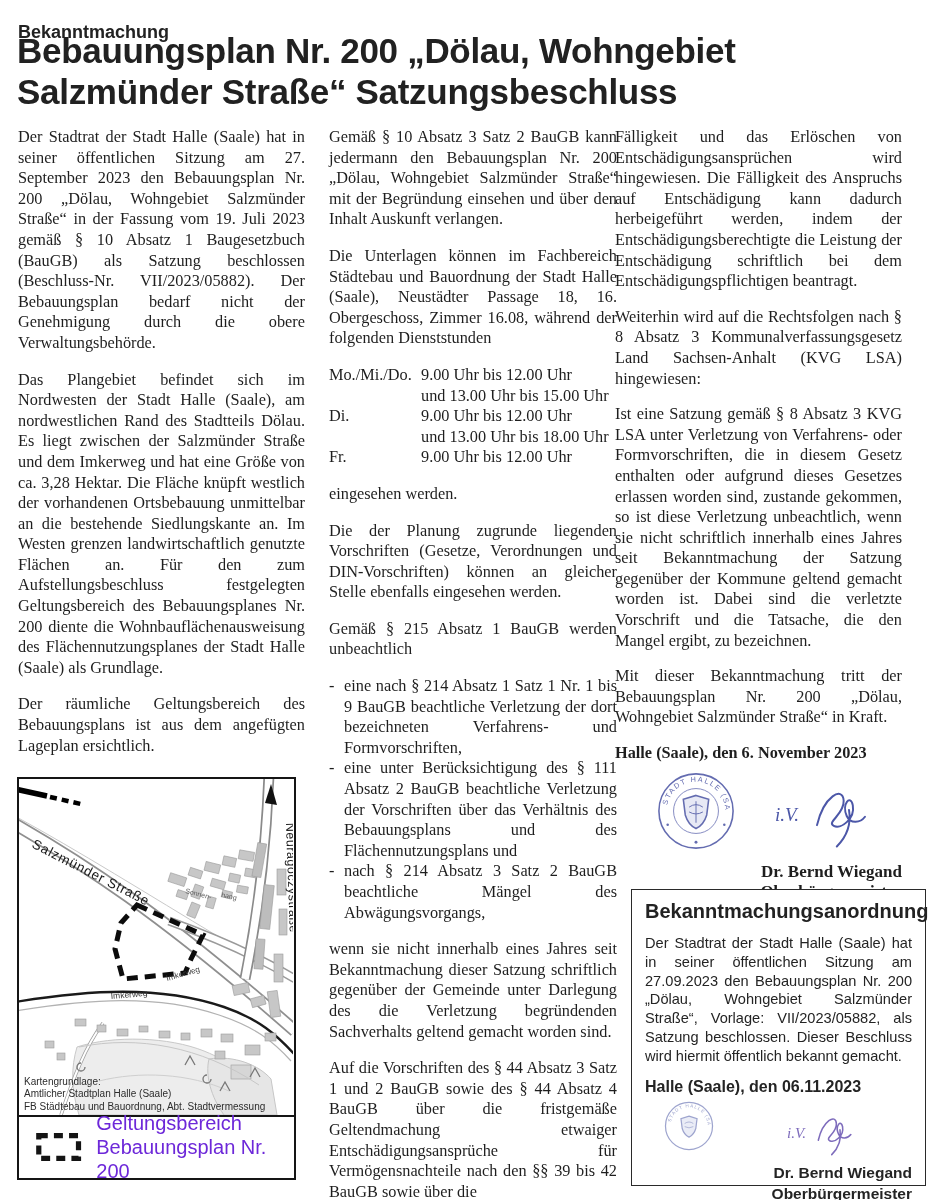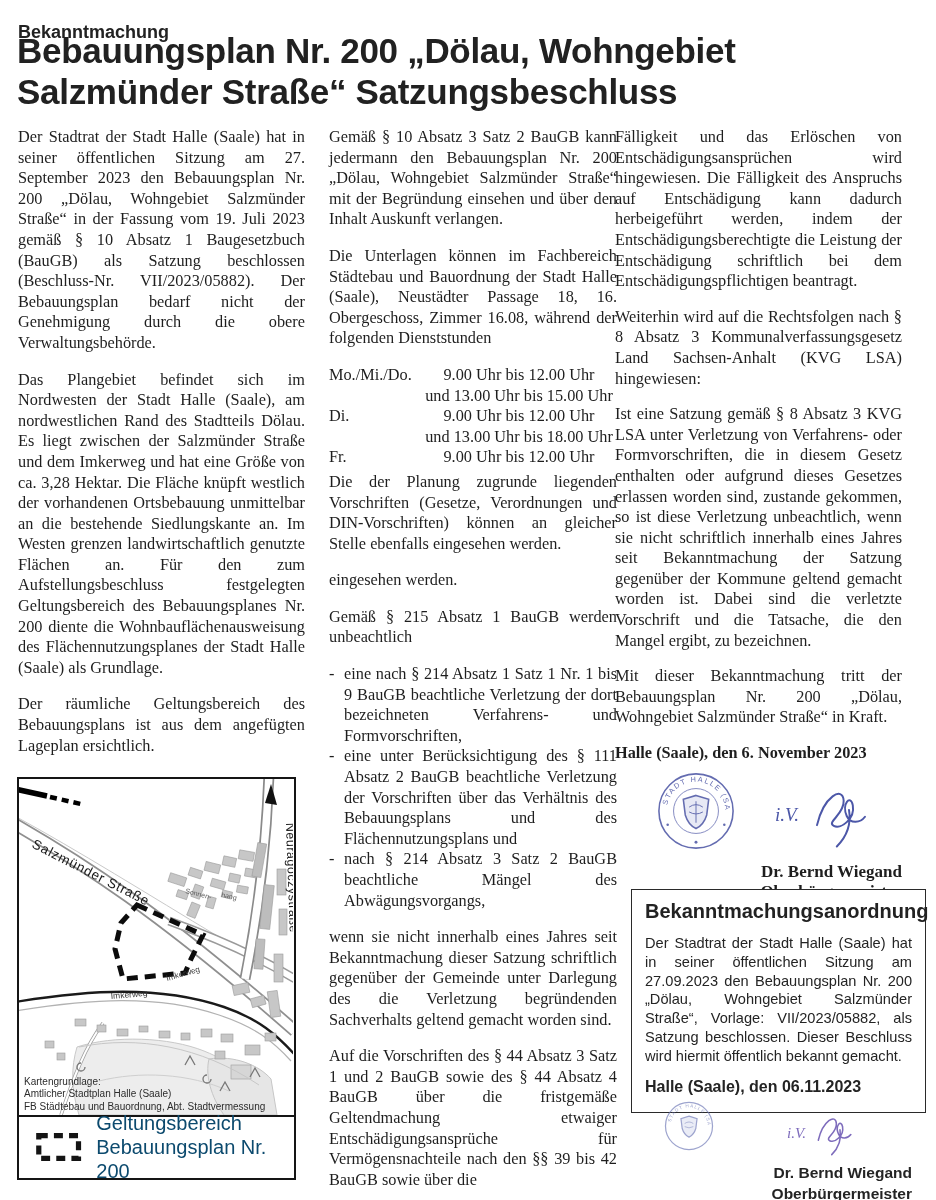--- a/index.html
+++ b/index.html
@@ -19,24 +19,24 @@
     line-height:41px; letter-spacing:-0.3px; color:#212121;
   }
   .col {
     position:absolute; top:127px; font-size:16.3px; line-height:20.6px;
     text-align:justify; color:#1e1e1e;
   }
   .col p { margin-bottom:16px; }
   #col1 { left:18px;  width:287px; }
   #col2 { left:329px; width:288px; margin-bottom:0; }
   #col3 { left:615px; width:287px; height:1073px; }
-  .hours { margin-bottom:4px; }
+  .hours { margin-bottom:16px; }
   .hours-row { display:flex; line-height:20.6px; }
   .hours-day { width:92px; text-align:left; flex:none; }
-  .hours-time { flex:1; text-align:center; }
+  .hours-time { flex:1; text-align:left; }
   .blist { margin-bottom:16px; }
   .blist-item { display:flex; }
   .blist-marker { width:9px; flex:none; }
   .blist-text { flex:1; text-align:justify; padding-left:6px; }
   #col3 p { margin-bottom:15px; }
   .date-line { font-weight:700; margin-bottom:6px; }
   .sig-row { height:88px; display:flex; align-items:flex-start; margin-top:2px; }
   .sig-row .seal-wrap { margin-left:40px; }
   .sig-right { display:flex; align-items:center; margin-left:38px; margin-top:14px; }
   .iv-label { font-family:"Liberation Serif", serif; font-style:italic; font-size:19px; color:#4c57a8; margin-right:4px; }
@@ -50,26 +50,26 @@
   .map-canvas { position:relative; width:100%; height:336px; overflow:hidden; }
   .map-canvas svg { position:absolute; left:0; top:0; }
   .map-caption {
     position:absolute; left:5px; bottom:2px;
     font-family:"Liberation Sans", sans-serif; font-size:10px; line-height:12.5px; color:#2c2c2c;
   }
   .map-legend {
     height:62px; border-top:2.5px solid #151515; display:flex; align-items:center; padding-left:16px;
   }
   .legend-text {
-    font-family:"Liberation Sans", sans-serif; font-size:20px; line-height:24px; color:#0c4a6e; margin-left:14px;
+    font-family:"Liberation Sans", sans-serif; font-size:20px; line-height:24px; color:#6d28d9; margin-left:14px;
   }
 
   
   .order-box {
-    position:absolute; left:631px; top:889px; width:295px; height:224px;
+    position:absolute; left:631px; top:889px; width:295px; height:297px;
     border:1.6px solid #2a2a2a; background:#fff; padding:10px 13px 24px 13px;
     font-family:"Liberation Sans", sans-serif;
   }
   .order-heading { text-align:center; font-size:20px; font-weight:700; color:#222; margin-bottom:11px; }
   .order-body { font-size:14.6px; line-height:18.8px; text-align:justify; color:#242424; margin-bottom:12px; }
   .order-date { font-size:16px; font-weight:700; color:#242424; margin-bottom:4px; }
   .order-sig-row { display:flex; align-items:flex-start; height:62px; }
   .order-sig-row .seal-wrap { margin-left:18px; opacity:0.65; }
   .order-sig-right { display:flex; align-items:center; margin-left:72px; margin-top:12px; }
   .order-iv { font-family:"Liberation Serif", serif; font-style:italic; font-size:15px; color:#7e6cbc; margin-right:3px; }
@@ -214,22 +214,22 @@
     </div>
     <div class="hours-row">
       <span class="hours-day"></span>
       <span class="hours-time">und 13.00 Uhr bis 18.00 Uhr</span>
     </div>
     <div class="hours-row">
       <span class="hours-day">Fr.</span>
       <span class="hours-time">9.00 Uhr bis 12.00 Uhr</span>
     </div>
   </div>
+  <p>eingesehen werden.</p>
   <p>Die der Planung zugrunde liegenden Vorschriften (Gesetze, Verordnungen und DIN-Vorschriften) können an gleicher Stelle ebenfalls eingesehen werden.</p>
-  <p>eingesehen werden.</p>
   <p>Gemäß § 215 Absatz 1 BauGB werden unbeachtlich</p>
   <div class="blist">
     <div class="blist-item">
       <span class="blist-marker">-</span>
       <span class="blist-text">eine nach § 214 Absatz 1 Satz 1 Nr. 1 bis 9 BauGB beachtliche Verletzung der dort bezeichneten Verfahrens- und Formvorschriften,</span>
     </div>
     <div class="blist-item">
       <span class="blist-marker">-</span>
       <span class="blist-text">eine unter Berücksichtigung des § 111 Absatz 2 BauGB beachtliche Verletzung der Vorschriften über das Verhältnis des Bebauungsplans und des Flächennutzungsplans und</span>
     </div>

